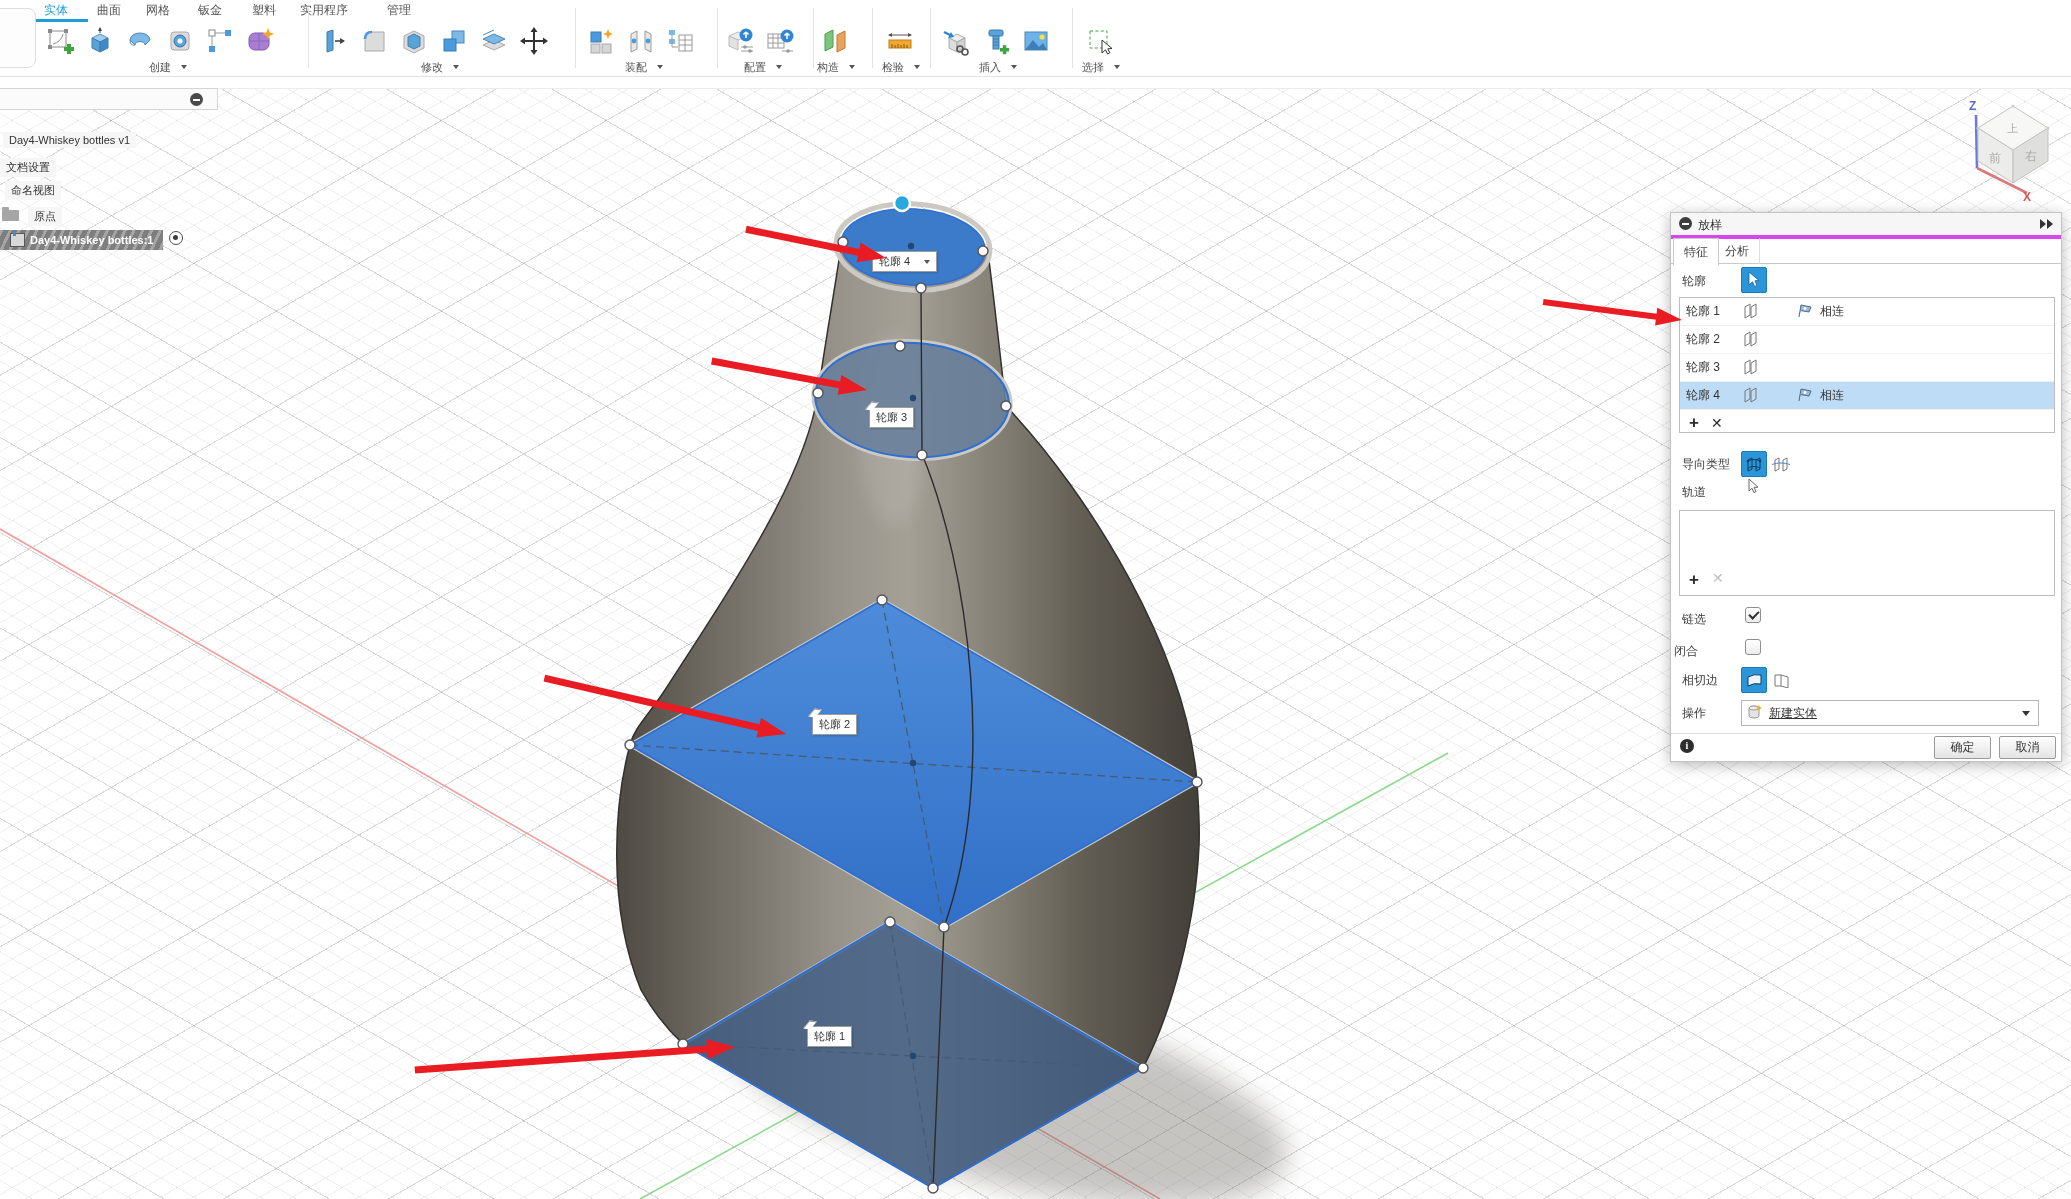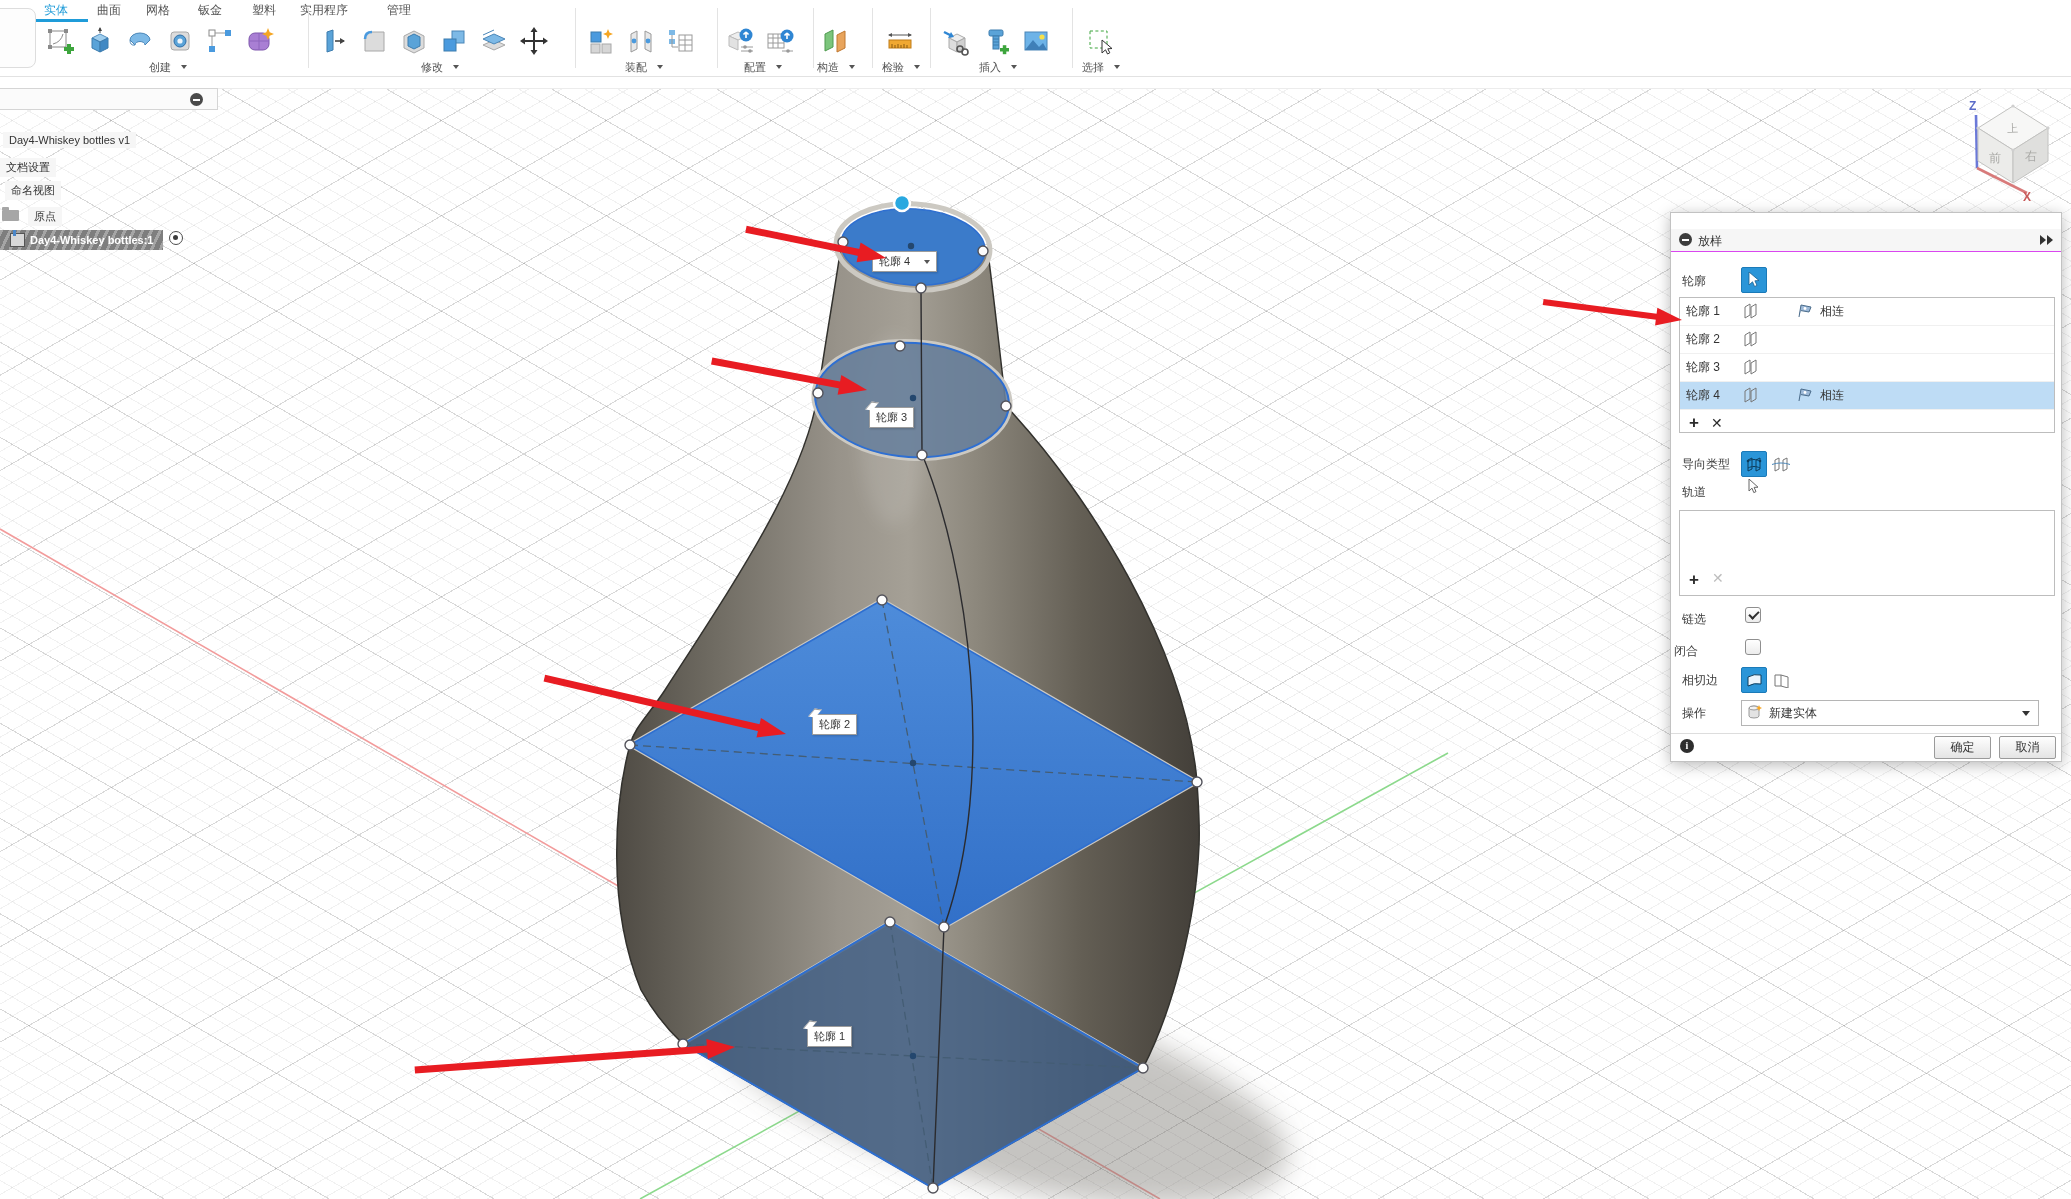--- a/index.html
+++ b/index.html
@@ -51,21 +51,21 @@
   .radio::after{content:"";position:absolute;left:3px;top:3px;width:5px;height:5px;border-radius:50%;background:#3c3c3c;}
   
   .vlabel{position:absolute;background:#fff;border:1px solid #9c9c9c;color:#333;font-size:11px;
           padding:2px 6px;z-index:6;box-shadow:1px 1px 2px rgba(0,0,0,0.18);white-space:nowrap;}
   .vlabel .tail{position:absolute;left:-2px;top:-6px;width:7px;height:7px;background:#fff;
           border-left:1px solid #9c9c9c;border-top:1px solid #9c9c9c;transform:skew(-35deg,0) rotate(8deg);}
   .vlabel.dd{display:flex;align-items:center;gap:14px;}
   
   #dialog{position:absolute;left:1670px;top:212px;width:392px;height:550px;background:#fff;
           border:1px solid #c2c2c2;box-shadow:0 3px 14px rgba(0,0,0,0.28);z-index:10;font-size:12px;box-sizing:border-box;}
-  .dtitle{position:absolute;left:0;top:16px;right:0;height:22px;background:#f6f6f6;border-bottom:1px solid #d946ef;}
+  .dtitle{position:absolute;left:0;top:0;right:0;height:22px;background:#f6f6f6;border-bottom:4px solid #d946ef;}
   .dtitle .dcollapse{position:absolute;left:8px;top:4px;width:13px;height:13px;border-radius:50%;background:#3d3d3d;}
   .dtitle .dcollapse::after{content:"";position:absolute;left:3px;top:5.5px;width:7px;height:2px;background:#fff;}
   .dtitle .ttext{position:absolute;left:27px;top:4px;color:#333;}
   .dtitle .expand{position:absolute;right:8px;top:6px;display:flex;}
   .tri-r{width:0;height:0;border-top:5px solid transparent;border-bottom:5px solid transparent;border-left:6px solid #333;margin-left:1px;}
   .dtabs{position:absolute;left:0;top:22px;right:0;height:29px;border-bottom:1px solid #c9c9c9;box-sizing:border-box;}
   .dtab{position:absolute;top:3px;height:26px;line-height:26px;padding:0 10px;color:#444;border-right:1px solid #dcdcdc;}
   .dtab.active{background:#fff;border:1px solid #c9c9c9;border-bottom:1px solid #fff;left:2px;}
   .drow-label{position:absolute;color:#3c3c3c;}
   .selbtn{position:absolute;width:24px;height:24px;border-radius:2px;display:flex;align-items:center;justify-content:center;}
@@ -528,20 +528,24 @@
 
   <div id="dialog">
     <div class="dtitle">
       <div class="dcollapse"></div>
       <span class="ttext">放样</span>
       <span class="expand">
           <span class="tri-r"></span>
           <span class="tri-r"></span>
         </span>
     </div>
+    <div class="dtabs">
+      <span class="dtab active" style="left:2px;">特征</span>
+      <span class="dtab" style="left:44px;">分析</span>
+    </div>
 
     <span class="drow-label" style="left:11px;top:60px;">轮廓</span>
     <div class="selbtn blue" style="left:70px;top:54px;">
       <svg width="14" height="16" viewBox="0 0 14 16">
         <polygon points="2,0 2,13 5.5,9.8 7.6,14.5 10,13.4 7.9,8.8 12,8.5" fill="#fff" stroke="#1b5e8e" stroke-width="0.8"></polygon>
       </svg>
     </div>
 
     <div class="listbox" style="top:84px;height:136px;">
       <div class="lrow">
@@ -630,21 +634,21 @@
           <path d="M2,13 L2,4 Q8,0.5 15,2 L15,11 Q8,9.5 2,13 Z" fill="#eaf4fc" stroke="#0d3c5c"></path>
         </svg>
     </div>
     <div class="selbtn plain" style="left:97px;top:454px;">
       <svg width="17" height="15" viewBox="0 0 17 15">
           <path d="M2,2 L8,2 L8,13 L2,13 Z M8,2 L15,4 L15,15 L8,13" fill="none" stroke="#777"></path>
         </svg>
     </div>
 
     <span class="drow-label" style="left:11px;top:492px;">操作</span>
-    <div class="dselect" style="left:70px;top:487px;width:298px;">
+    <div class="dselect" style="left:70px;top:487px;width:298px;text-decoration:underline;">
       <span><svg width="16" height="16" viewBox="0 0 16 16">
             <path d="M2,4 A5,2 0 0 1 12,4 L12,12 A5,2 0 0 1 2,12 Z" fill="#e3e3e3" stroke="#9a9a9a"></path>
             <ellipse cx="7" cy="4" rx="5" ry="2" fill="#f2f2f2" stroke="#9a9a9a"></ellipse>
             <path d="M12,1 L12.9,3.1 L15,4 L12.9,4.9 L12,7 L11.1,4.9 L9,4 L11.1,3.1 Z" fill="#f5a623"></path>
           </svg></span>
       <span>新建实体</span>
       <span class="dsarrow"></span>
     </div>
 
     <div class="dsep" style="top:520px;"></div>

